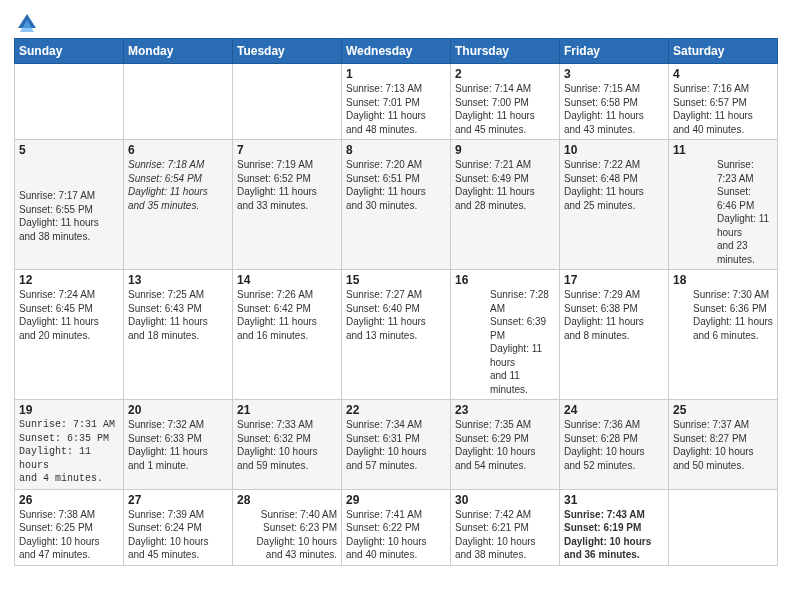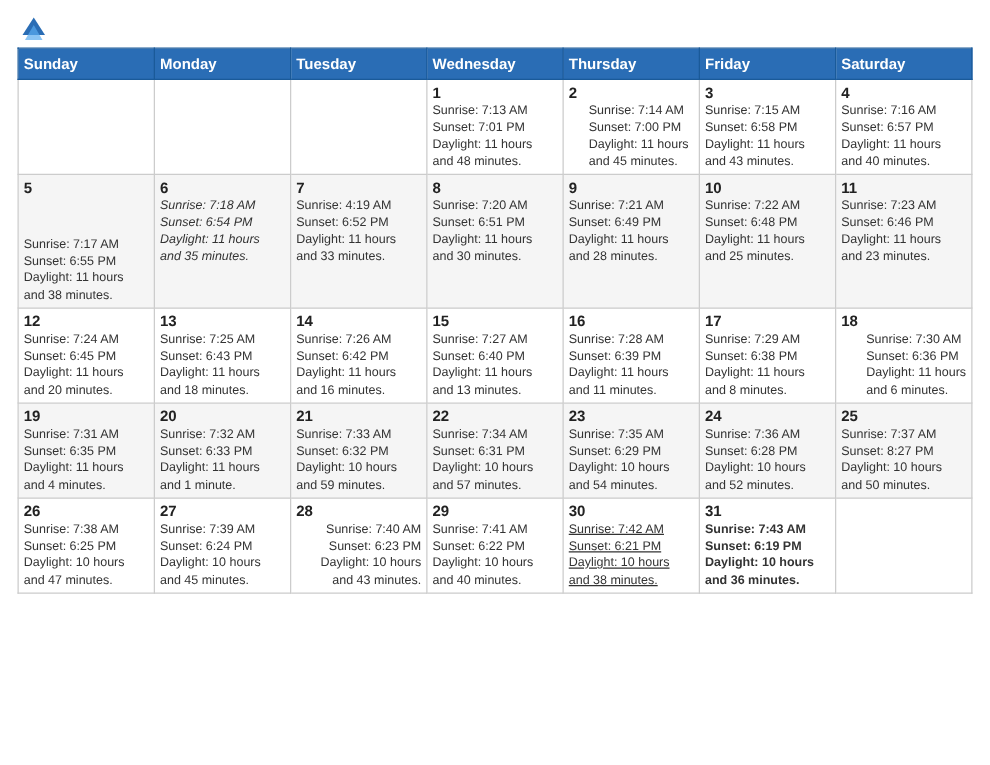--- a/index.html
+++ b/index.html
@@ -136,21 +136,21 @@
           <td class="empty-cell"></td>
           <td>
             <span class="day-number">1</span>
             <div class="day-info" style="white-space: pre-line;">Sunrise: 7:13 AM
 Sunset: 7:01 PM
 Daylight: 11 hours
 and 48 minutes.</div>
           </td>
           <td>
             <span class="day-number">2</span>
-            <div class="day-info" style="white-space: pre-line; margin-left: 16px;">Sunrise: 7:14 AM
+            <div class="day-info" style="white-space: pre-line;">Sunrise: 7:14 AM
 Sunset: 7:00 PM
 Daylight: 11 hours
 and 45 minutes.</div>
           </td>
           <td>
             <span class="day-number">3</span>
             <div class="day-info" style="white-space: pre-line;">Sunrise: 7:15 AM
 Sunset: 6:58 PM
 Daylight: 11 hours
 and 43 minutes.</div>
@@ -173,21 +173,21 @@
           </td>
           <td>
             <span class="day-number">6</span>
             <div class="day-info" style="white-space: pre-line; font-style: italic;">Sunrise: 7:18 AM
 Sunset: 6:54 PM
 Daylight: 11 hours
 and 35 minutes.</div>
           </td>
           <td>
             <span class="day-number">7</span>
-            <div class="day-info" style="white-space: pre-line;">Sunrise: 4:19 AM
+            <div class="day-info" style="white-space: pre-line;">Sunrise: 7:19 AM
 Sunset: 6:52 PM
 Daylight: 11 hours
 and 33 minutes.</div>
           </td>
           <td>
             <span class="day-number">8</span>
             <div class="day-info" style="white-space: pre-line;">Sunrise: 7:20 AM
 Sunset: 6:51 PM
 Daylight: 11 hours
 and 30 minutes.</div>
@@ -201,21 +201,21 @@
           </td>
           <td>
             <span class="day-number">10</span>
             <div class="day-info" style="white-space: pre-line;">Sunrise: 7:22 AM
 Sunset: 6:48 PM
 Daylight: 11 hours
 and 25 minutes.</div>
           </td>
           <td>
             <span class="day-number">11</span>
-            <div class="day-info" style="white-space: pre-line;">Sunrise: 7:23 AM
+            <div class="day-info" style="white-space: pre-line; margin-left: 44px;">Sunrise: 7:23 AM
 Sunset: 6:46 PM
 Daylight: 11 hours
 and 23 minutes.</div>
           </td>
         </tr>
         <tr>
           <td>
             <span class="day-number">12</span>
             <div class="day-info" style="white-space: pre-line;">Sunrise: 7:24 AM
 Sunset: 6:45 PM
@@ -238,21 +238,21 @@
           </td>
           <td>
             <span class="day-number">15</span>
             <div class="day-info" style="white-space: pre-line;">Sunrise: 7:27 AM
 Sunset: 6:40 PM
 Daylight: 11 hours
 and 13 minutes.</div>
           </td>
           <td>
             <span class="day-number">16</span>
-            <div class="day-info" style="white-space: pre-line;">Sunrise: 7:28 AM
+            <div class="day-info" style="white-space: pre-line; margin-left: 35px;">Sunrise: 7:28 AM
 Sunset: 6:39 PM
 Daylight: 11 hours
 and 11 minutes.</div>
           </td>
           <td>
             <span class="day-number">17</span>
             <div class="day-info" style="white-space: pre-line;">Sunrise: 7:29 AM
 Sunset: 6:38 PM
 Daylight: 11 hours
 and 8 minutes.</div>
@@ -261,21 +261,21 @@
             <span class="day-number">18</span>
             <div class="day-info" style="white-space: pre-line; margin-left: 20px;">Sunrise: 7:30 AM
 Sunset: 6:36 PM
 Daylight: 11 hours
 and 6 minutes.</div>
           </td>
         </tr>
         <tr>
           <td>
             <span class="day-number">19</span>
-            <div class="day-info" style="white-space: pre-line;">Sunrise: 7:31 AM
+            <div class="day-info" style="white-space: pre-line; font-family: Liberation Mono, monospace;">Sunrise: 7:31 AM
 Sunset: 6:35 PM
 Daylight: 11 hours
 and 4 minutes.</div>
           </td>
           <td>
             <span class="day-number">20</span>
             <div class="day-info" style="white-space: pre-line;">Sunrise: 7:32 AM
 Sunset: 6:33 PM
 Daylight: 11 hours
 and 1 minute.</div>
@@ -340,21 +340,21 @@
           </td>
           <td>
             <span class="day-number">29</span>
             <div class="day-info" style="white-space: pre-line;">Sunrise: 7:41 AM
 Sunset: 6:22 PM
 Daylight: 10 hours
 and 40 minutes.</div>
           </td>
           <td>
             <span class="day-number">30</span>
-            <div class="day-info" style="white-space: pre-line; text-decoration: underline;">Sunrise: 7:42 AM
+            <div class="day-info" style="white-space: pre-line;">Sunrise: 7:42 AM
 Sunset: 6:21 PM
 Daylight: 10 hours
 and 38 minutes.</div>
           </td>
           <td>
             <span class="day-number">31</span>
             <div class="day-info" style="white-space: pre-line; font-weight: bold;">Sunrise: 7:43 AM
 Sunset: 6:19 PM
 Daylight: 10 hours
 and 36 minutes.</div>

